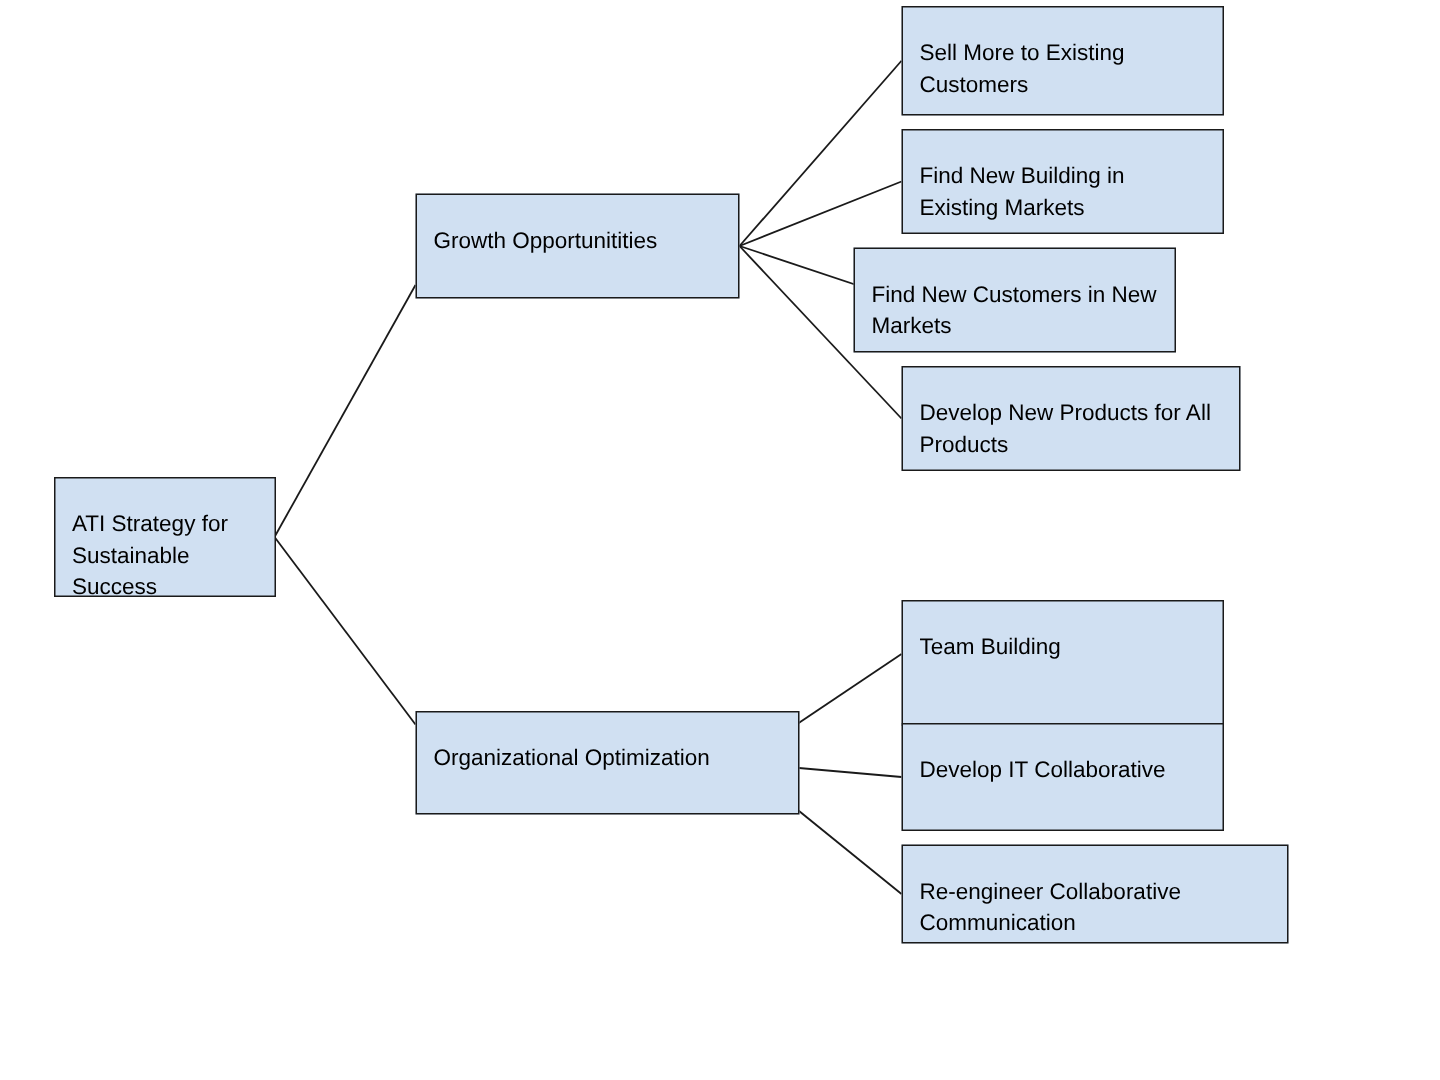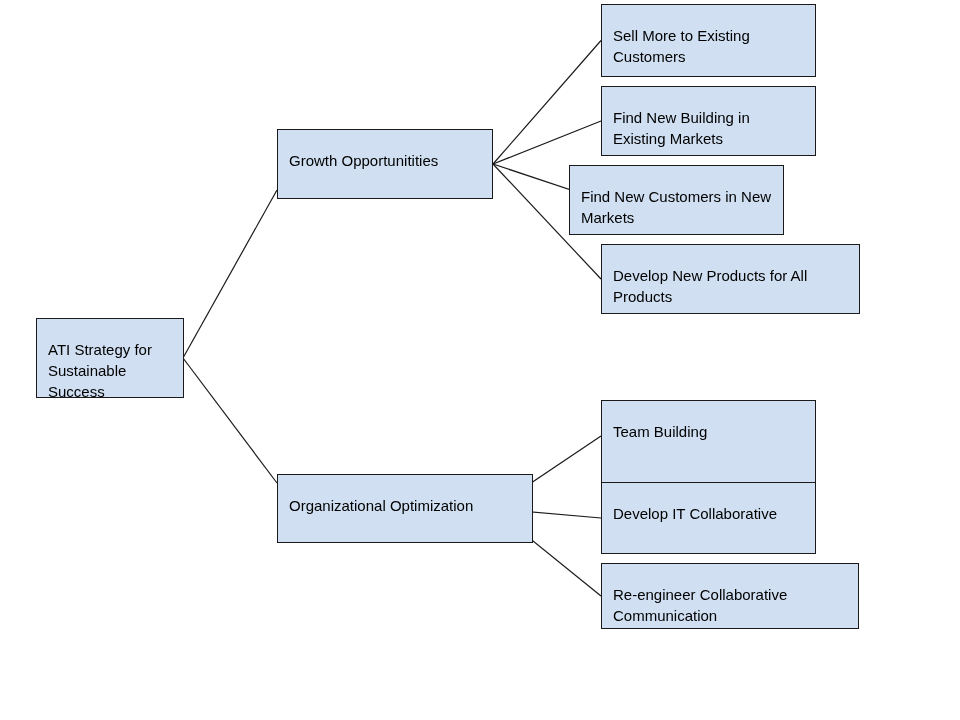--- a/index.html
+++ b/index.html
@@ -64,20 +64,20 @@
       <line x1="493" y1="508.5" x2="601" y2="518" stroke="#1a1a1a" stroke-width="1.2" shape-rendering="geometricPrecision"></line>
       <line x1="493" y1="508.5" x2="601" y2="596" stroke="#1a1a1a" stroke-width="1.2" shape-rendering="geometricPrecision"></line>
     </svg>
 
   <div id="nodes">
       <div class="node" style="left: 8px; top: 318px; width: 148px; height: 80px; margin-left: 28px;"><span class="node-text">ATI Strategy for Sustainable Success</span></div>
       <div class="node mid-label" style="left: 277px; top: 129px; width: 216px; height: 70px;"><span class="node-text">Growth Opportunitities</span></div>
       <div class="node" style="left: 601px; top: 4px; width: 215px; height: 73px;"><span class="node-text">Sell More to Existing Customers</span></div>
       <div class="node" style="left: 601px; top: 86px; width: 215px; height: 70px;"><span class="node-text">Find New Building in Existing Markets</span></div>
       <div class="node" style="left: 569px; top: 165px; width: 215px; height: 70px;"><span class="node-text">Find New Customers in New Markets</span></div>
-      <div class="node" style="left: 601px; top: 244px; width: 259px; height: 70px;"><span class="node-text">Develop New Products for All Products</span></div>
+      <div class="node" style="left: 601px; top: 244px; width: 226px; height: 70px;"><span class="node-text">Develop New Products for All Products</span></div>
       <div class="node mid-label" style="left: 277px; top: 474px; width: 256px; height: 69px;"><span class="node-text">Organizational Optimization</span></div>
       <div class="node" style="left: 601px; top: 400px; width: 215px; height: 84px;"><span class="node-text">Team Building</span></div>
       <div class="node" style="left: 601px; top: 482px; width: 215px; height: 72px;"><span class="node-text">Develop IT Collaborative</span></div>
       <div class="node" style="left: 601px; top: 563px; width: 258px; height: 66px;"><span class="node-text">Re-engineer Collaborative Communication</span></div>
     </div>
 
 </div>
 
 </body></html>

